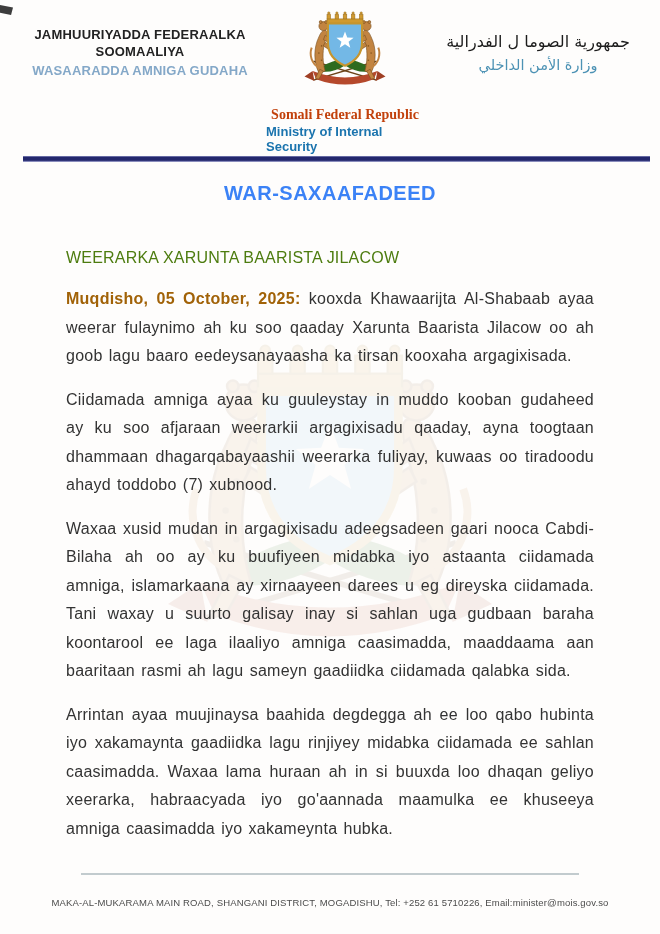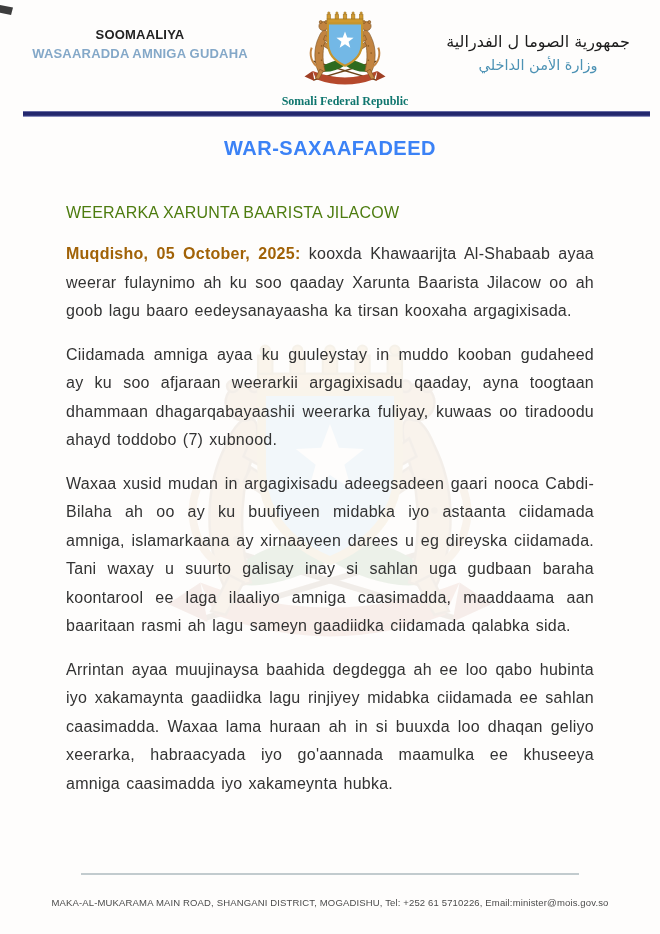--- a/index.html
+++ b/index.html
@@ -11,21 +11,21 @@
     position:absolute;left:0;top:5px;width:13px;height:10px;background:#3d3d3d;
     clip-path:polygon(0 0,100% 25%,85% 100%,0 78%);
   }
   
   .hdr{position:relative;display:flex;width:100%;z-index:2;}
   .hdr-left{flex:0 0 252px;padding:26px 0 0 14px;text-align:center;}
   .hdr-left .l1{font-size:13px;font-weight:bold;color:#222;line-height:17px;letter-spacing:.2px;}
   .hdr-left .l3{font-size:13px;font-weight:bold;color:#84a8c8;line-height:17px;margin-top:2px;letter-spacing:.2px;text-align:center;}
   .hdr-center{flex:1;display:flex;flex-direction:column;align-items:center;padding-top:8px;}
   .emblem{display:block;}
-  .cap1{font-family:"Liberation Serif",serif;font-weight:bold;font-size:12px;color:#0f766e;margin-top:3px;}
+  .cap1{font-family:"Liberation Serif",serif;font-weight:bold;font-size:14px;color:#c2410c;margin-top:16px;}
   .cap2{font-weight:bold;font-size:13px;color:#1b74ae;margin-top:1px;}
   .hdr-right{flex:0 0 228px;padding:30px 8px 0 0;text-align:center;direction:rtl;font-family:"DejaVu Sans",sans-serif;}
   .hdr-right .a1{font-size:16px;color:#1c1c1c;line-height:24px;}
   .hdr-right .a2{font-size:14.5px;color:#4c92b4;line-height:22px;}
   .divider{
     margin:2px 10px 0 23px;height:6px;
     background:linear-gradient(to bottom,#8e92c4 0%,#23276d 22%,#23276d 72%,#b4b7de 100%);
   }
   
   .title{
@@ -105,28 +105,30 @@
     <polygon fill="#ffffff" points="50,26 52.47,32.6 59.51,32.91 53.99,37.3 55.88,44.09 50,40.2 44.12,44.09 46.01,37.3 40.49,32.91 47.53,32.6"></polygon>
   </symbol>
 </svg>
 
 <div class="page">
 
   <div class="corner-artifact"></div>
 
   <div class="hdr">
     <div class="hdr-left">
+      <div class="l1">JAMHUURIYADDA FEDERAALKA</div>
       <div class="l1">SOOMAALIYA</div>
       <div class="l3">WASAARADDA AMNIGA GUDAHA</div>
     </div>
     <div class="hdr-center">
       <svg class="emblem" width="90" height="83" viewBox="0 0 100 92">
         <use href="#coa"></use>
       </svg>
       <div class="cap1">Somali Federal Republic</div>
+      <div class="cap2">Ministry of Internal Security</div>
     </div>
     <div class="hdr-right">
       <div class="a1">جمهورية الصوما ل الفدرالية</div>
       <div class="a2">وزارة الأمن الداخلي</div>
     </div>
   </div>
 
   <div class="divider"></div>
 
   <div class="title">WAR-SAXAAFADEED</div>

